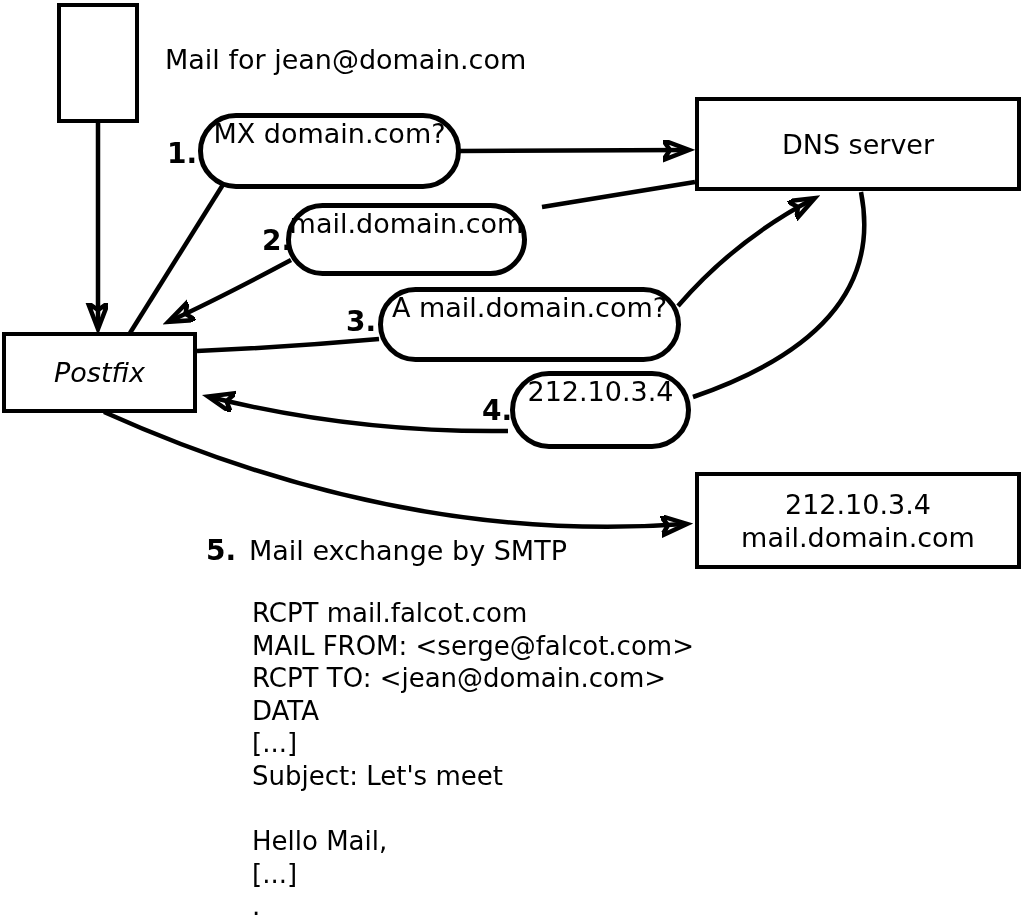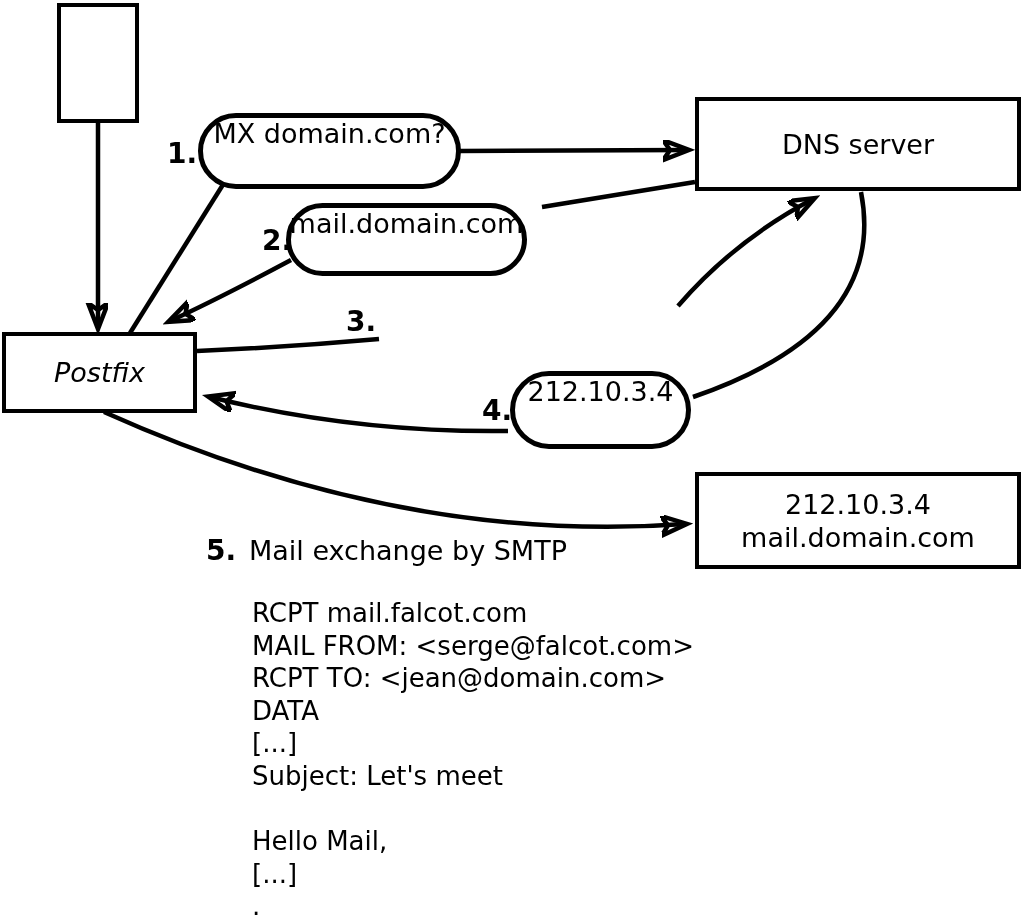--- a/index.html
+++ b/index.html
@@ -108,20 +108,21 @@
     <path d="M 291 260 Q 218 299 170 321" marker-end="url(#arrow)"></path>
     <path d="M 197 351 Q 290 347 379 339"></path>
     <path d="M 678 306 Q 735 240 813 199" marker-end="url(#arrow)"></path>
     <path d="M 861 192 Q 888 330 693 397"></path>
     <path d="M 508 431 Q 355 433 210 397" marker-end="url(#arrow)"></path>
     <path d="M 104 412 Q 400 545 685 524" marker-end="url(#arrow)"></path>
   </svg>
 
   <div class="node" id="mail-doc"></div>
 
+  <div class="free-label" id="mail-note">Mail for jean@domain.com</div>
 
   <div class="node" id="postfix">
     <span>Postfix</span>
   </div>
 
   <div class="node" id="dns">
     <span>DNS server</span>
   </div>
 
   <div class="node" id="mailserver">
@@ -133,20 +134,23 @@
   <div class="pill" id="pill1">
     <span>MX domain.com?</span>
   </div>
 
   <div class="step-num" id="num2">2.</div>
   <div class="pill" id="pill2">
     <span>mail.domain.com</span>
   </div>
 
   <div class="step-num" id="num3">3.</div>
+  <div class="pill" id="pill3">
+    <span>A mail.domain.com?</span>
+  </div>
 
   <div class="step-num" id="num4">4.</div>
   <div class="pill" id="pill4">
     <span>212.10.3.4</span>
   </div>
 
   <div class="step-num" id="num5">5.</div>
   <div class="free-label" id="step5-label">Mail exchange by SMTP</div>
 
   <div id="smtp-block">

